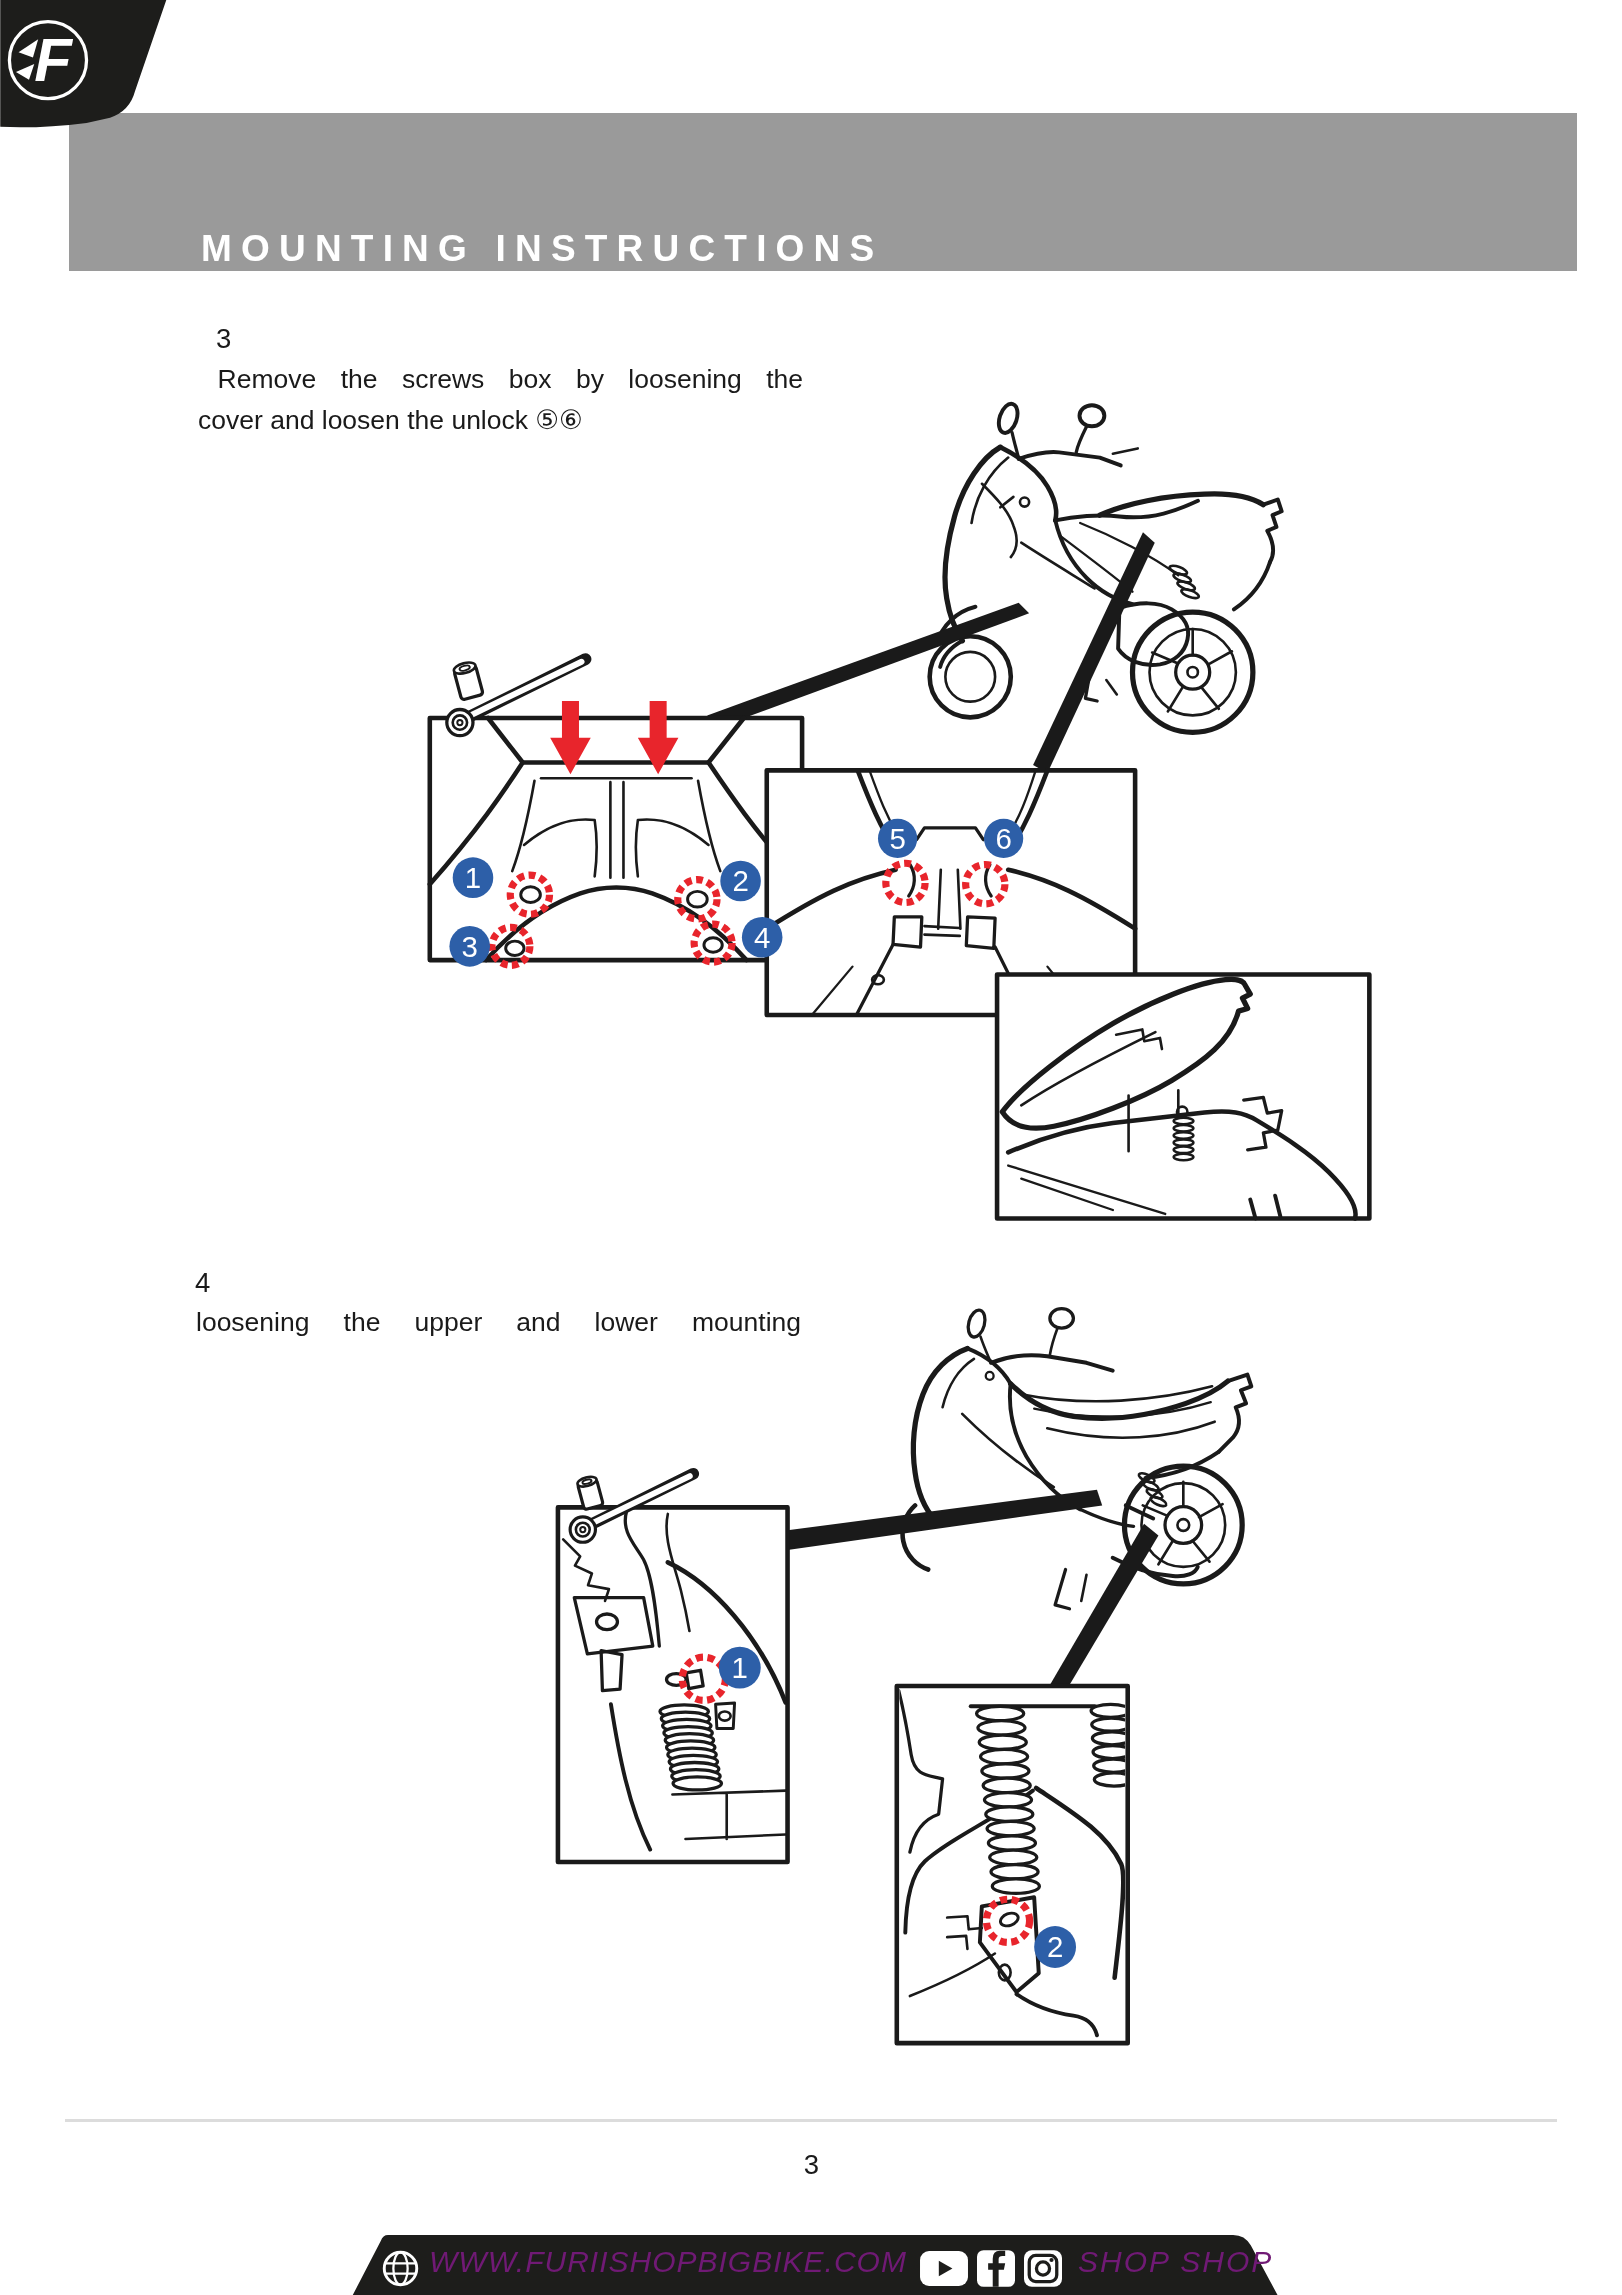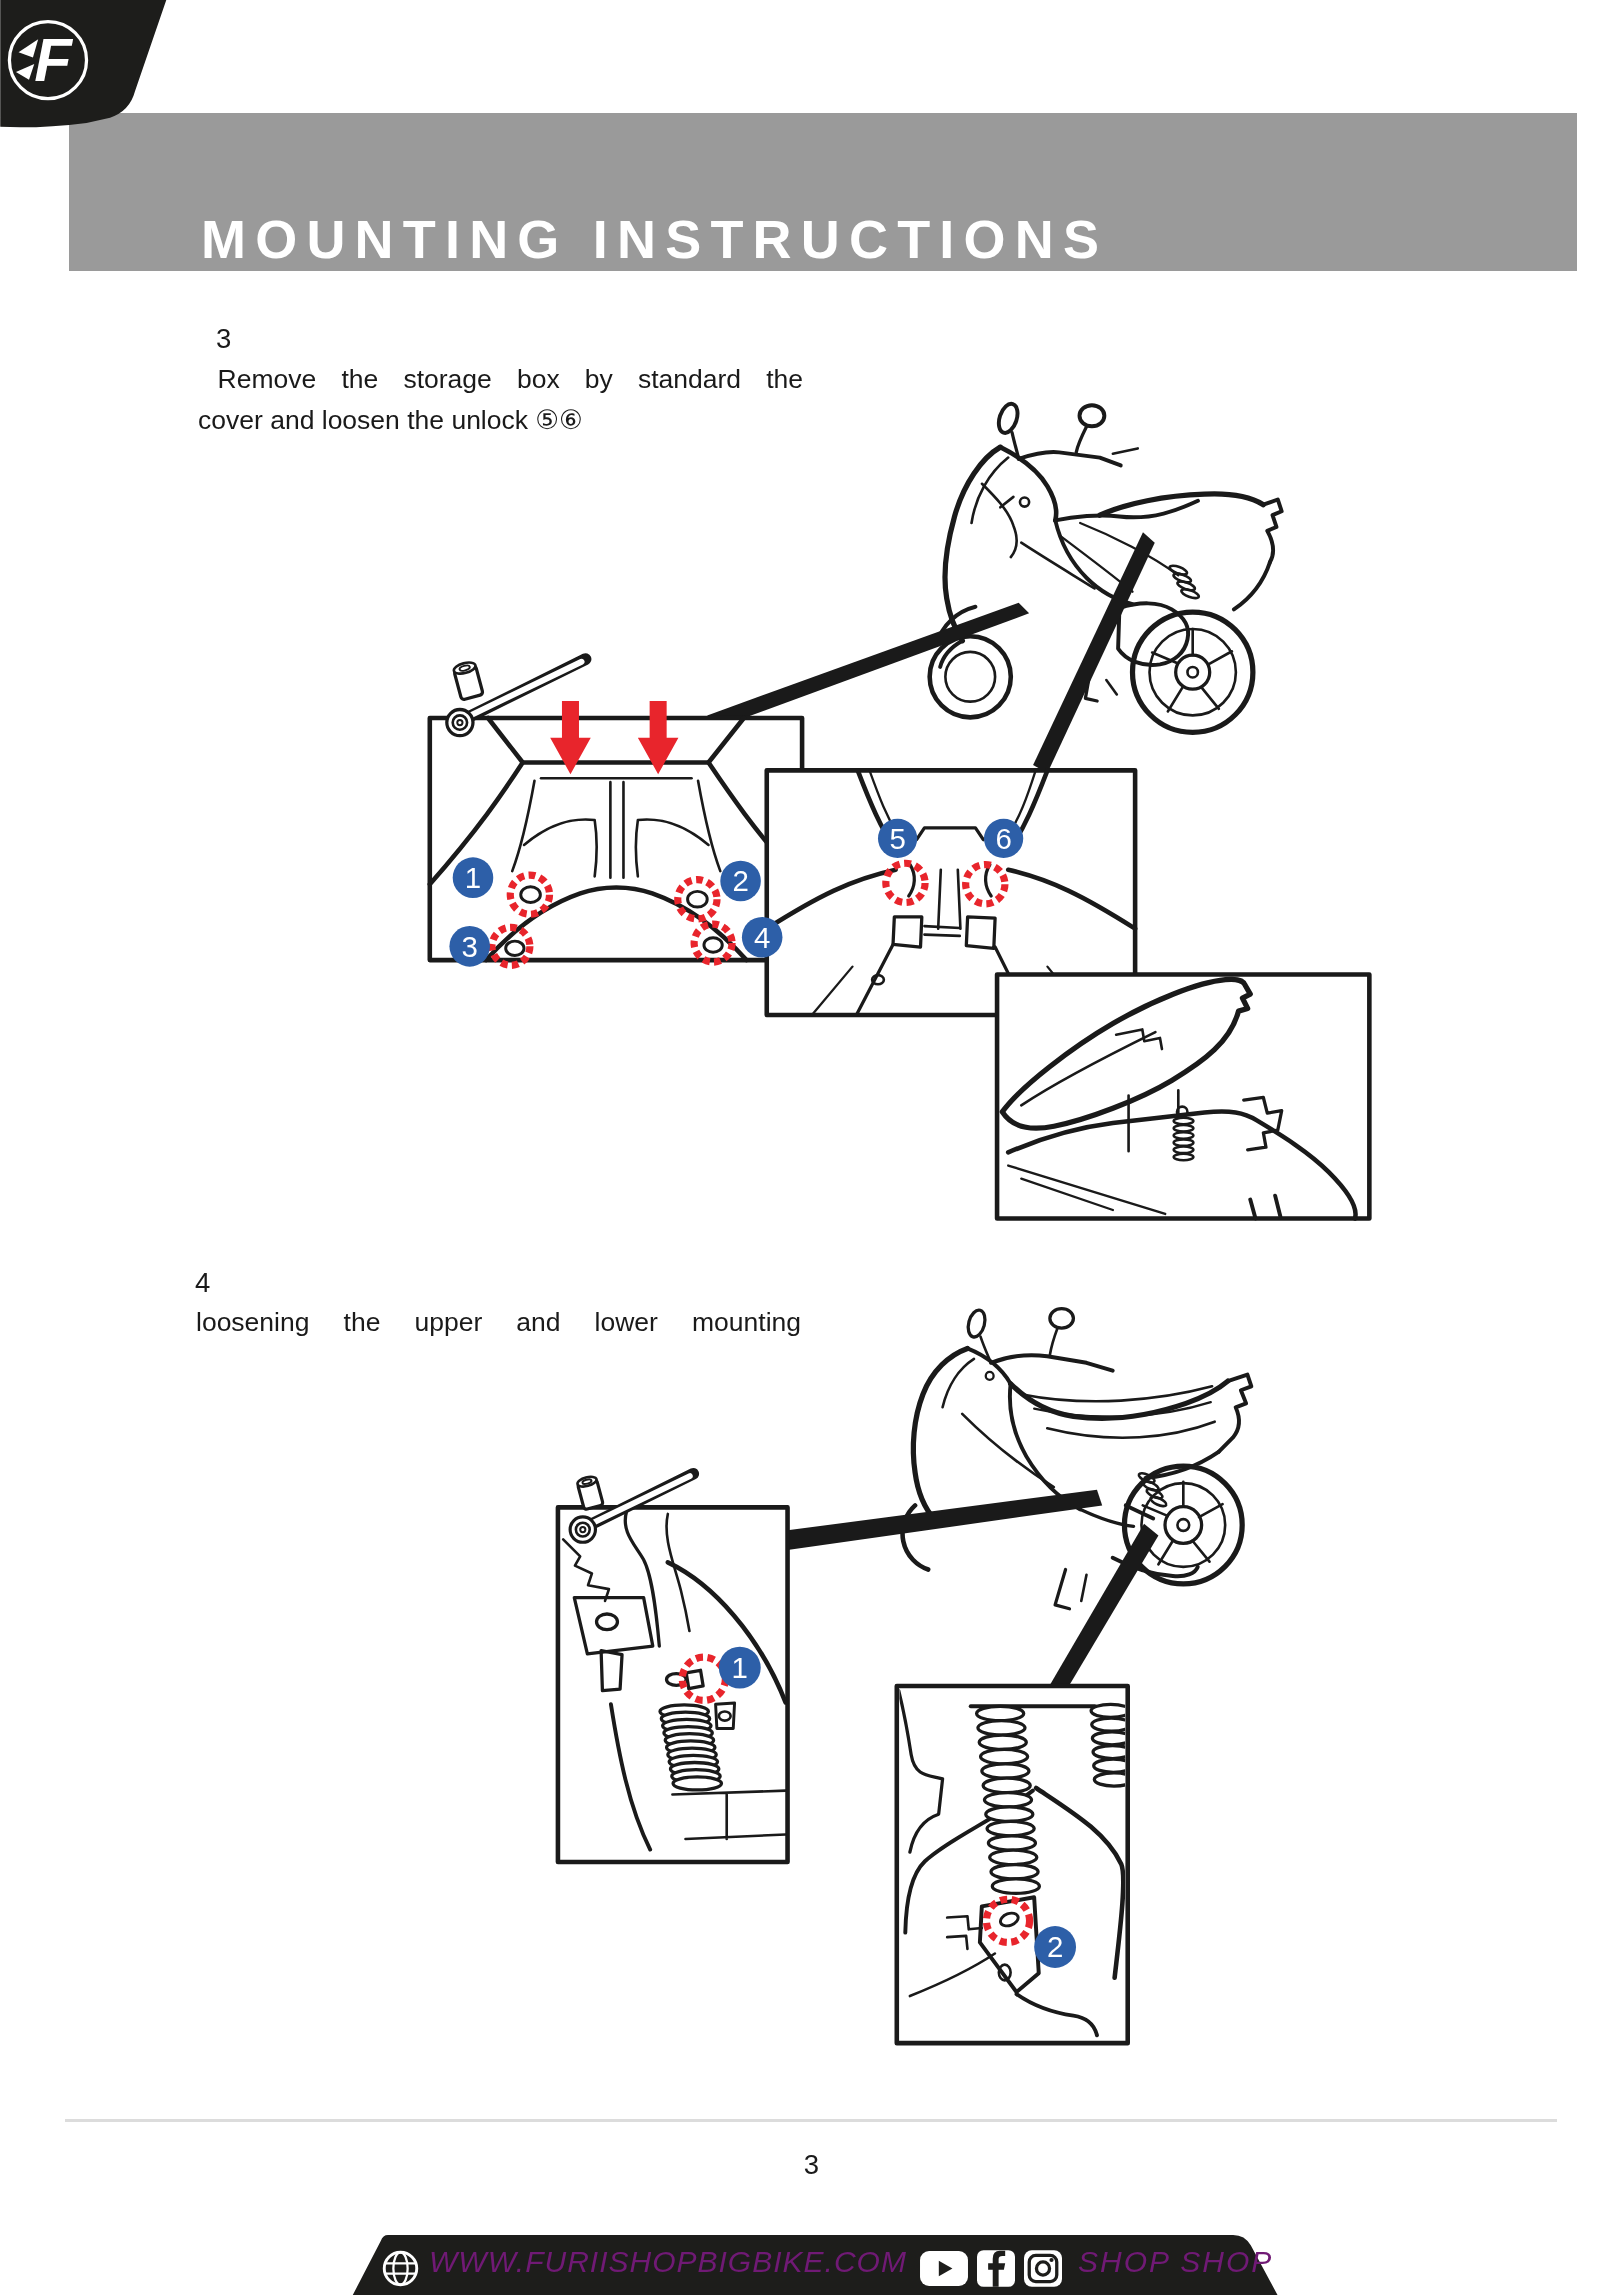--- a/index.html
+++ b/index.html
@@ -4,21 +4,21 @@
 <style>
   html,body{margin:0;padding:0;background:#e8e8e8;}
   .page{
     position:relative;width:1623px;height:2295px;background:#ffffff;overflow:hidden;
     font-family:"Liberation Sans","DejaVu Sans",sans-serif;color:#1a1a1a;
   }
   
   .band{position:absolute;left:69px;top:113px;width:1508px;height:158px;background:#9a9a9a;}
   .band h1{
     position:absolute;left:132px;bottom:1.3px;margin:0;color:#ffffff;
-    font-size:54px;font-weight:bold;letter-spacing:9.2px;white-space:nowrap;
+    font-size:37px;font-weight:bold;letter-spacing:9.2px;white-space:nowrap;
   }
   .corner-logo{position:absolute;left:0;top:0;}
   
   .step-num{position:absolute;font-size:27.5px;}
   .step-par{position:absolute;width:605px;font-size:26.5px;line-height:41px;}
   .jline{text-align:justify;text-align-last:justify;}
   .jline.first{text-indent:19.6px;}
   .jline.last{text-align:justify;text-align-last:left;}
   .illus{position:absolute;}
   
@@ -49,21 +49,21 @@
   <svg class="corner-logo" width="177" height="134" viewBox="0 0 270 205">
     <path d="M0,0 L254,0 L206,140 Q198,170 168,180 L132,188 Q60,197 0,194 Z" fill="#1d1d1b"></path>
     <circle cx="73" cy="92" r="59" fill="none" stroke="#ffffff" stroke-width="5"></circle>
     <text x="52" y="124" font-size="94" font-weight="bold" font-style="italic" fill="#ffffff">F</text>
     <polygon points="28,80 58,60 50,88" fill="#ffffff"></polygon>
     <polygon points="24,110 52,98 44,122" fill="#ffffff"></polygon>
   </svg>
 
   <div class="step-num" style="left:216px;top:323px;">3</div>
   <div class="step-par" style="left:198px;top:359px;">
-    <div class="jline first">Remove the storage box by standard the</div>
+    <div class="jline first">Remove the screws box by loosening the</div>
     <div class="jline last">cover and loosen the unlock ⑤⑥</div>
   </div>
 
   <svg class="illus" style="left:393px;top:366px;" width="1021" height="916" viewBox="600 560 1560 1400">
     <g fill="none" stroke="#1a1a1a" stroke-linecap="round" stroke-linejoin="round">
 
       <g>
         <ellipse cx="1540" cy="640" rx="13" ry="23" stroke-width="6" transform="rotate(18 1540 640)"></ellipse>
         <ellipse cx="1668" cy="636" rx="19" ry="16" stroke-width="6"></ellipse>
         <path d="M1546,662 C1550,680 1554,692 1556,702" stroke-width="5"></path>

